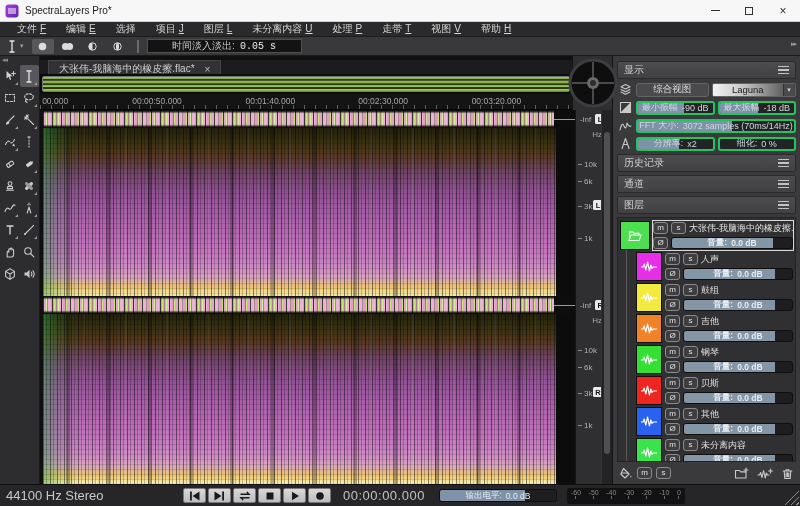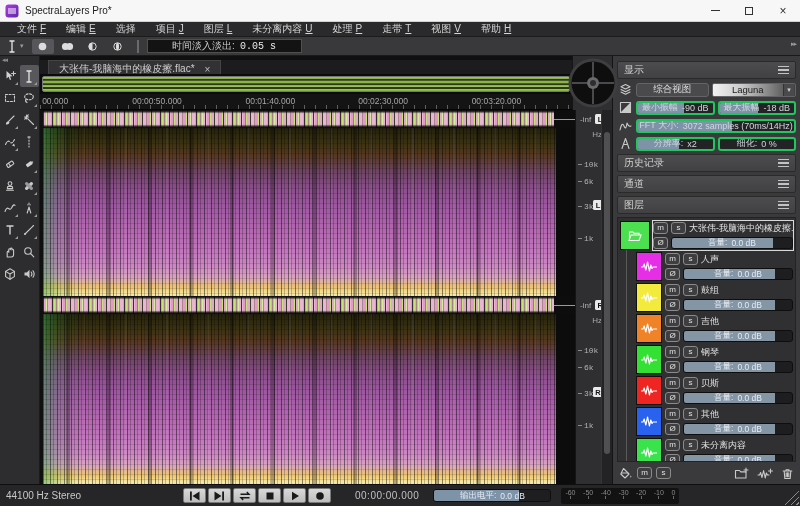--- a/index.html
+++ b/index.html
@@ -68,21 +68,21 @@
       repeating-linear-gradient(90deg,rgba(0,0,0,.45) 0 1px,rgba(0,0,0,0) 1px 3px,rgba(0,0,0,.22) 3px 4px,rgba(0,0,0,0) 4px 7px),
       repeating-linear-gradient(90deg,rgba(255,255,255,.05) 0 2px,rgba(0,0,0,0) 2px 23px,rgba(0,0,0,.28) 23px 27px,rgba(0,0,0,0) 27px 41px),
       repeating-linear-gradient(180deg,rgba(0,0,0,.12) 0 1px,rgba(0,0,0,0) 1px 5px),
       linear-gradient(90deg,rgba(46,165,72,.5) 0%,rgba(46,165,72,.18) 3%,rgba(0,0,0,0) 7%),
       linear-gradient(180deg,#23210c 0%,#3b3212 9%,#55381f 16%,#6f4464 26%,#8b4e8b 36%,#a159a4 48%,#b365b0 60%,#c273bd 72%,#cd86c4 82%,#d9a3c0 89%,#eec66c 95%,#f7e9a8 99%,#f3e09a 100%);}
   .spectro .tail{position:absolute;right:0;top:0;width:3.5%;height:100%;background:#0c0c0c;}
   .axis{position:relative;width:40px;background:#2f2f31;border-left:1px solid #151515;font-size:8px;color:#b2b2b2;}
   .wave-axis{display:flex;align-items:center;gap:4px;padding-left:4px;}
   .badge{display:inline-flex;align-items:center;justify-content:center;width:10px;height:10px;background:#e9e9e9;color:#111;font-size:7.5px;font-weight:bold;border-radius:1.5px;}
   .hzlabel{position:absolute;right:13px;top:2px;color:#a8a8a8;}
-  .ftick{position:absolute;left:2px;display:flex;align-items:center;gap:2px;color:#b2b2b2;font-family:Liberation Mono, monospace;}
+  .ftick{position:absolute;left:2px;display:flex;align-items:center;gap:2px;color:#b2b2b2;}
   .ftick i{display:block;width:4px;height:1px;background:#8a8a8a;}
   .spec-badge{position:absolute;right:12px;}
   .vscroll{position:absolute;right:0;top:54px;bottom:0;width:11px;background:#232325;border-left:1px solid #343436;}
   .vscroll .thumb{position:absolute;left:2px;right:2px;top:6%;height:86%;background:#505053;border-radius:3px;}
   .corner-block{position:absolute;right:0;top:0;width:40px;height:54px;background:#2f2f31;border-left:1px solid #151515;}
   .navwheel{position:absolute;right:-6px;top:2px;width:50px;height:50px;z-index:5;}
 
   
   .panel{position:relative;width:188px;background:#3a3a3c;border-left:1px solid #141414;display:flex;flex-direction:column;padding:5px 4px 3px 4px;gap:3px;font-size:9.5px;}
   .sec-header{height:18px;background:linear-gradient(#4c4c4e,#414143);border:1px solid #2a2a2a;border-radius:2px;display:flex;align-items:center;padding:0 6px;color:#d2d2d2;font-size:10px;}
@@ -104,30 +104,30 @@
   .layer .indent:before{content:"";position:absolute;left:6px;top:-2px;bottom:-2px;width:1px;background:#5a5a5a;}
   .swatch{width:26px;height:29px;border:1px solid #111;display:flex;align-items:center;justify-content:center;}
   .layer.group .swatch{width:30px;}
   .lrows{flex:1;display:flex;flex-direction:column;gap:1px;min-width:0;}
   .layer.selected .lrows{outline:1px solid #d8d8d8;outline-offset:0px;}
   .lrow{display:flex;align-items:center;gap:3px;height:14px;min-width:0;}
   .msbtn{width:15px;height:12px;background:#3e3e40;border:1px solid #8a8a8a;border-radius:3px;color:#e0e0e0;font-size:8px;display:flex;align-items:center;justify-content:center;line-height:1;}
   .lname{color:#e2e2e2;font-size:9px;white-space:nowrap;overflow:hidden;flex:1;}
   .vol{position:relative;flex:1;height:12px;border-radius:3px;background:#1e1e20;border:1px solid #0e0e0e;display:flex;align-items:center;justify-content:center;gap:4px;color:#e6ecf2;font-size:8.5px;overflow:hidden;white-space:nowrap;}
   .vol .fillbar{position:absolute;left:0;top:0;bottom:0;width:84%;background:#8495a6;}
-  .vol span{position:relative;z-index:1;}
+  .vol span{position:relative;z-index:1;font-weight:bold;}
   .panel-footer{height:16px;display:flex;align-items:center;gap:4px;padding:0 2px;}
   .pf-right{margin-left:auto;display:flex;gap:8px;align-items:center;}
 
   
   .statusbar{position:absolute;left:0;top:484px;width:800px;height:22px;background:#262628;border-top:1px solid #0e0e0e;display:flex;align-items:center;}
-  .srate{margin-left:6px;color:#c8c8c8;font-size:10px;width:105px;}
+  .srate{margin-left:6px;color:#c8c8c8;font-size:13px;width:105px;}
   .transport{display:flex;gap:2px;margin-left:72px;}
   .tbtn{width:23px;height:15px;background:linear-gradient(#d9d9d9,#bdbdbd);border:1px solid #7a7a7a;border-radius:2px;display:flex;align-items:center;justify-content:center;}
-  .ttime{margin-left:24px;color:#c2c2c2;font-size:10px;letter-spacing:.5px;}
+  .ttime{margin-left:12px;color:#c2c2c2;font-size:13px;letter-spacing:.5px;}
   .outpill{position:relative;margin-left:14px;width:118px;height:13px;border-radius:3px;background:#1e1e20;border:1px solid #0e0e0e;display:flex;align-items:center;justify-content:center;gap:4px;color:#e6ecf2;font-size:8.5px;overflow:hidden;white-space:nowrap;}
   .outpill .fillbar{position:absolute;left:0;top:0;bottom:0;width:73%;background:#7e93a8;}
   .outpill span{position:relative;z-index:1;}
   .meter{margin-left:10px;width:118px;height:16px;background:#121212;border-radius:2px;display:flex;align-items:flex-start;justify-content:space-between;padding:1px 4px 0 4px;}
   .mtick{display:flex;flex-direction:column;align-items:center;color:#8a8a8a;font-size:7px;line-height:1.1;}
   .mtick i{display:block;width:1px;height:3px;background:#6a6a6a;}
   .grip{position:absolute;right:1px;bottom:1px;width:15px;height:15px;background:repeating-linear-gradient(135deg,transparent 0 3px,#8a8a8a 3px 4px);clip-path:polygon(100% 0,100% 100%,0 100%);}
   .icon{display:inline-flex;align-items:center;justify-content:center;}
   .icon svg{display:block;}
 </style>

